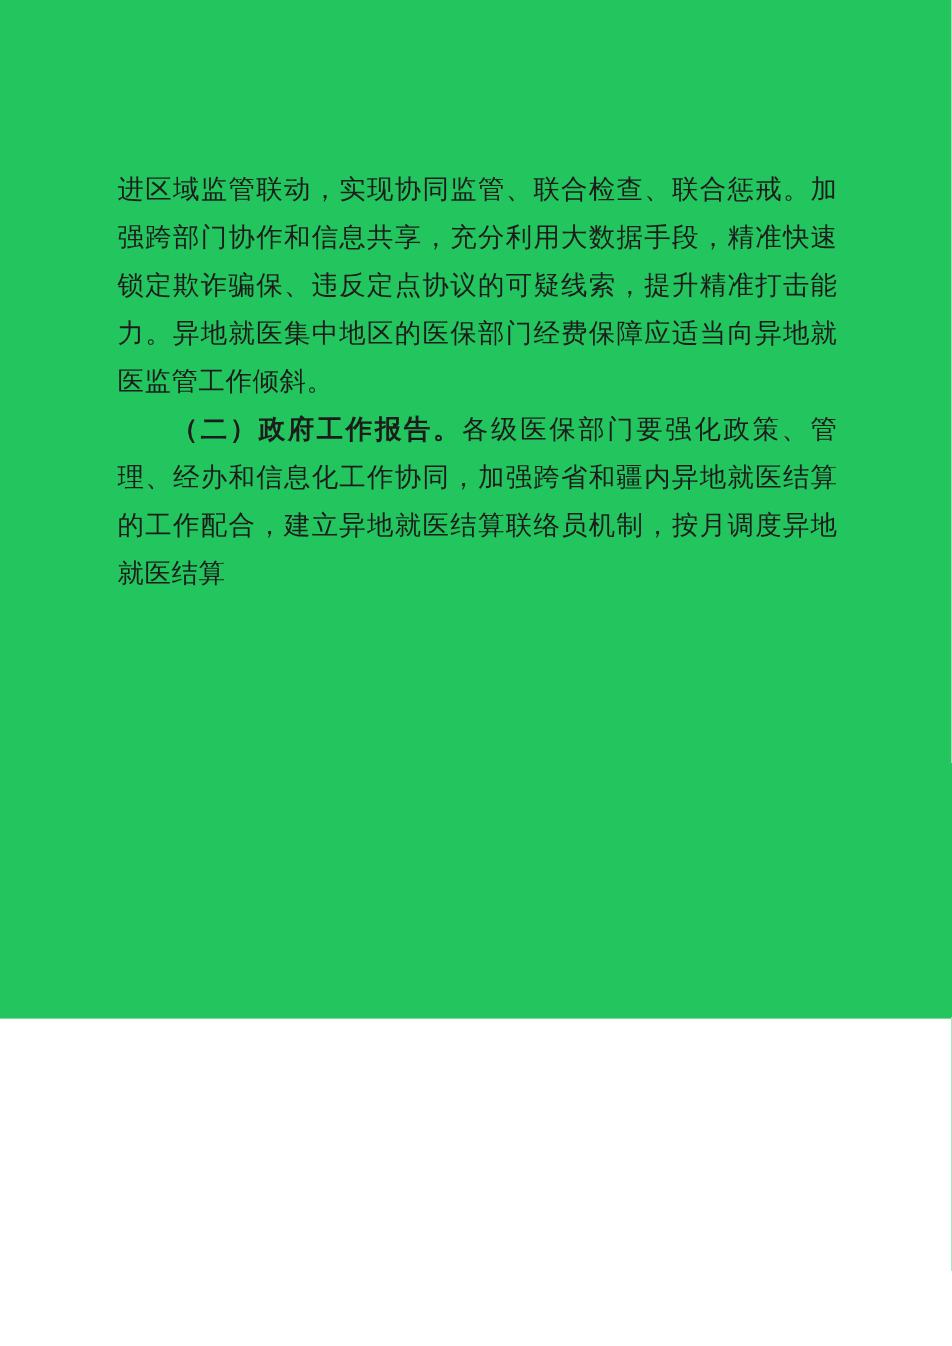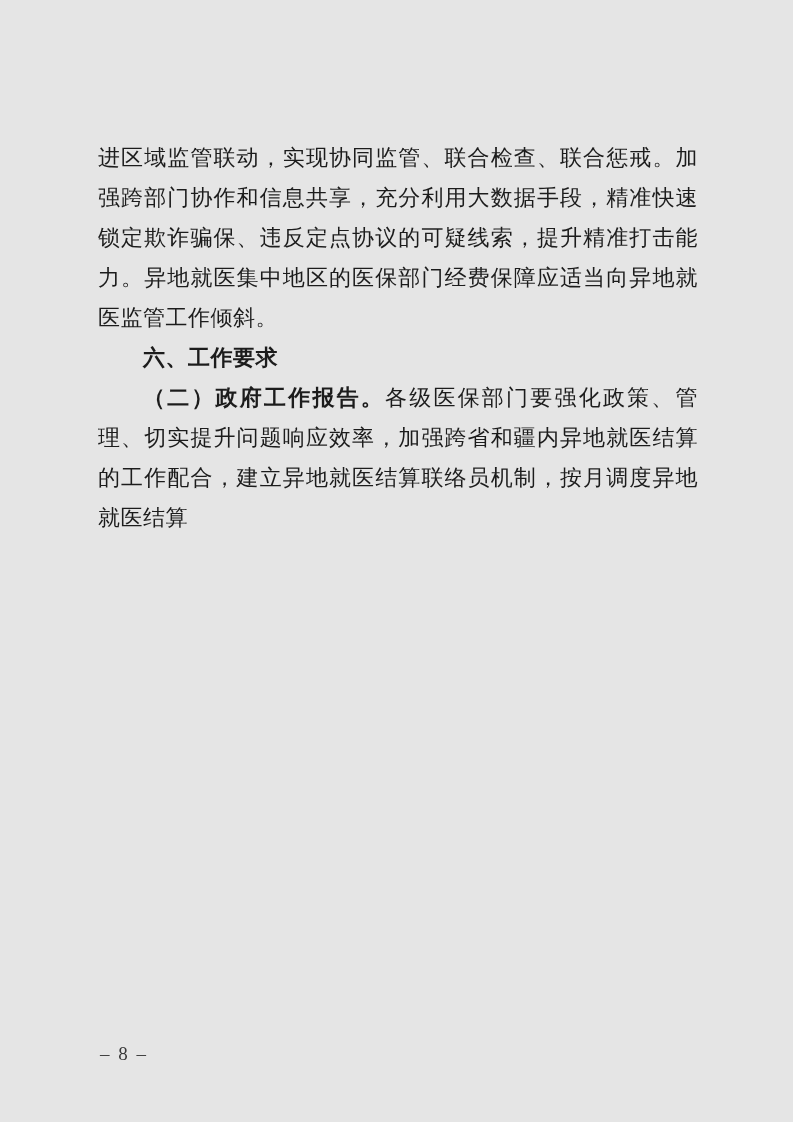--- a/index.html
+++ b/index.html
@@ -3,22 +3,22 @@
 <meta charset="utf-8">
 <style>
   html, body {
     margin: 0;
     padding: 0;
     background: #ffffff;
   }
   .page {
     position: relative;
     width: 793px;
-    height: 1122px;
-    background: #e5e5e5;
+    height: 849px;
+    background: #22c55e;
     overflow: hidden;
     font-family: "Liberation Serif", "DejaVu Serif", serif;
     color: #1c1c1c;
   }
   .doc-body {
     position: absolute;
     left: 98px;
     top: 138px;
     width: 600px;
   }
@@ -52,19 +52,18 @@
     letter-spacing: 2px;
     color: #3a3a3a;
   }
 </style>
 </head>
 <body>
 
 <div class="page">
   <main class="doc-body">
       <p class="para"><span class="run">进区域监管联动，实现协同监管、联合检查、联合惩戒。加强跨部门协作和信息共享，充分利用大数据手段，精准快速锁定欺诈骗保、违反定点协议的可疑线索，提升精准打击能力。异地就医集中地区的医保部门经费保障应适当向异地就医监管工作倾斜。</span></p>
-      <p class="para indent"><span class="run bold">六、工作要求</span></p>
-      <p class="para indent"><span class="run bold">（二）政府工作报告。</span><span class="run">各级医保部门要强化政策、管理、切实提升问题响应效率，加强跨省和疆内异地就医结算的工作配合，建立异地就医结算联络员机制，按月调度异地就医结算</span></p>
+      <p class="para indent"><span class="run bold">（二）政府工作报告。</span><span class="run">各级医保部门要强化政策、管理、经办和信息化工作协同，加强跨省和疆内异地就医结算的工作配合，建立异地就医结算联络员机制，按月调度异地就医结算</span></p>
     </main>
   <footer class="page-footer">
     <span>– 8 –</span>
   </footer>
 </div>
 
 </body></html>

